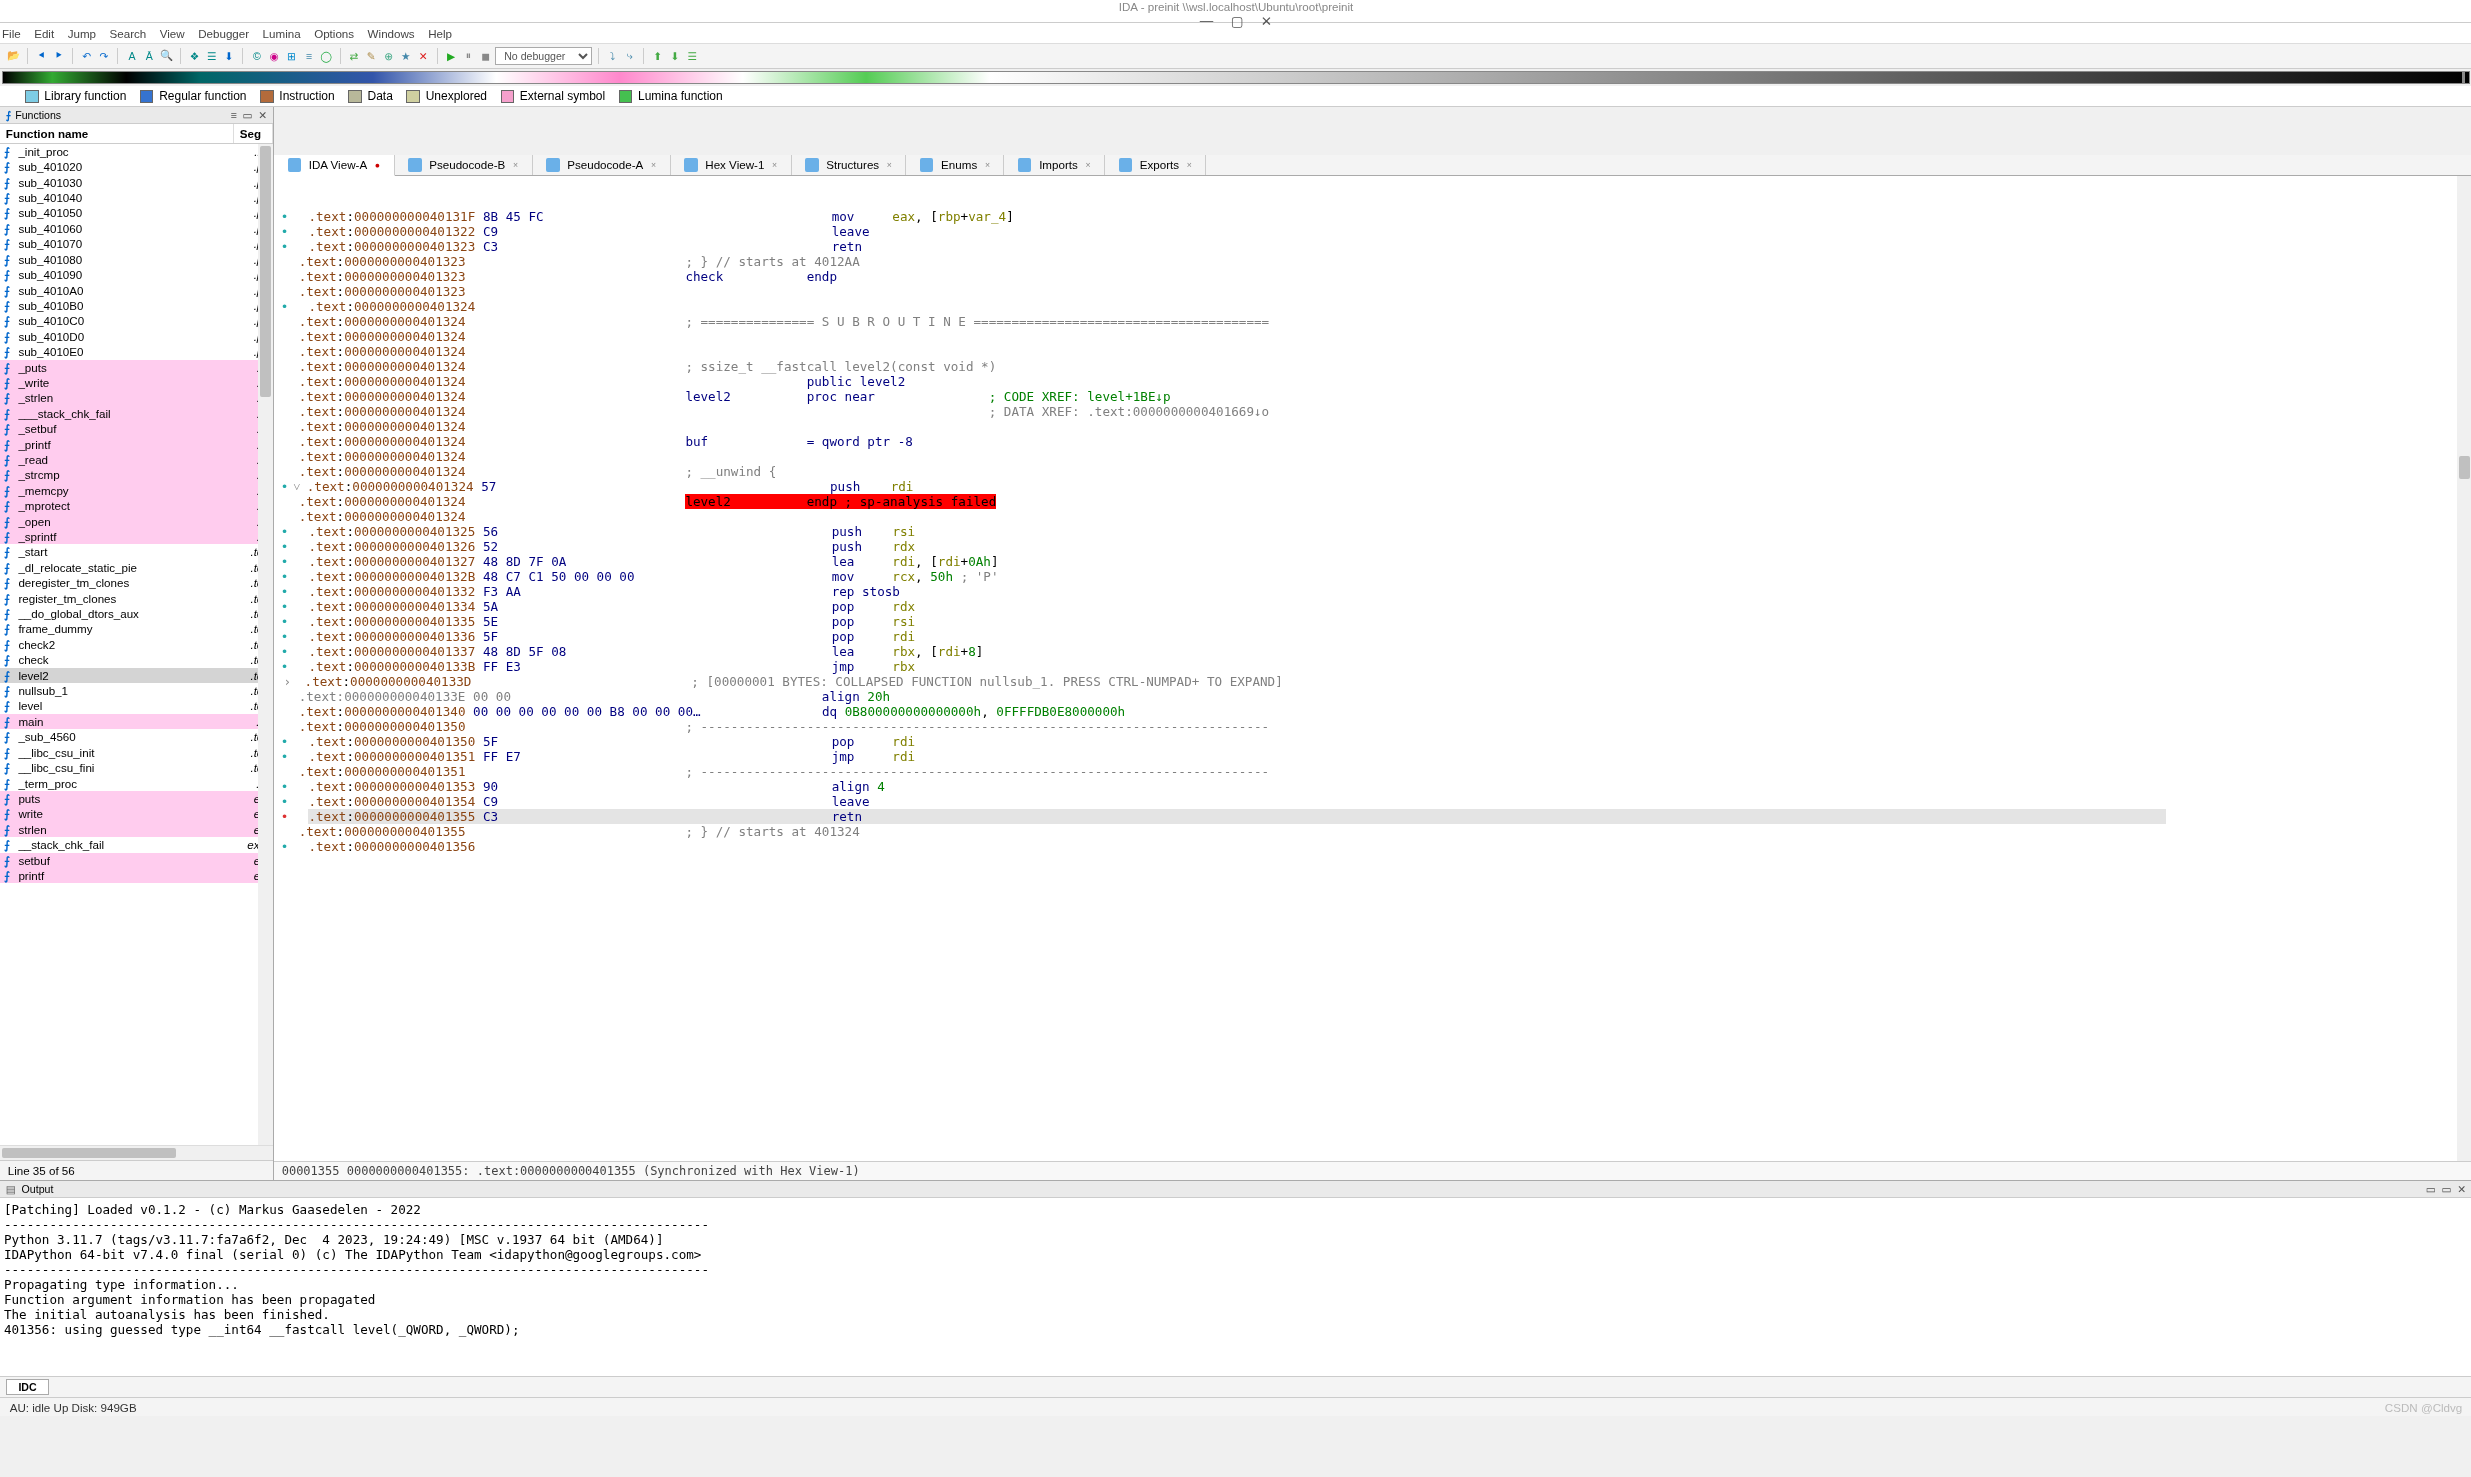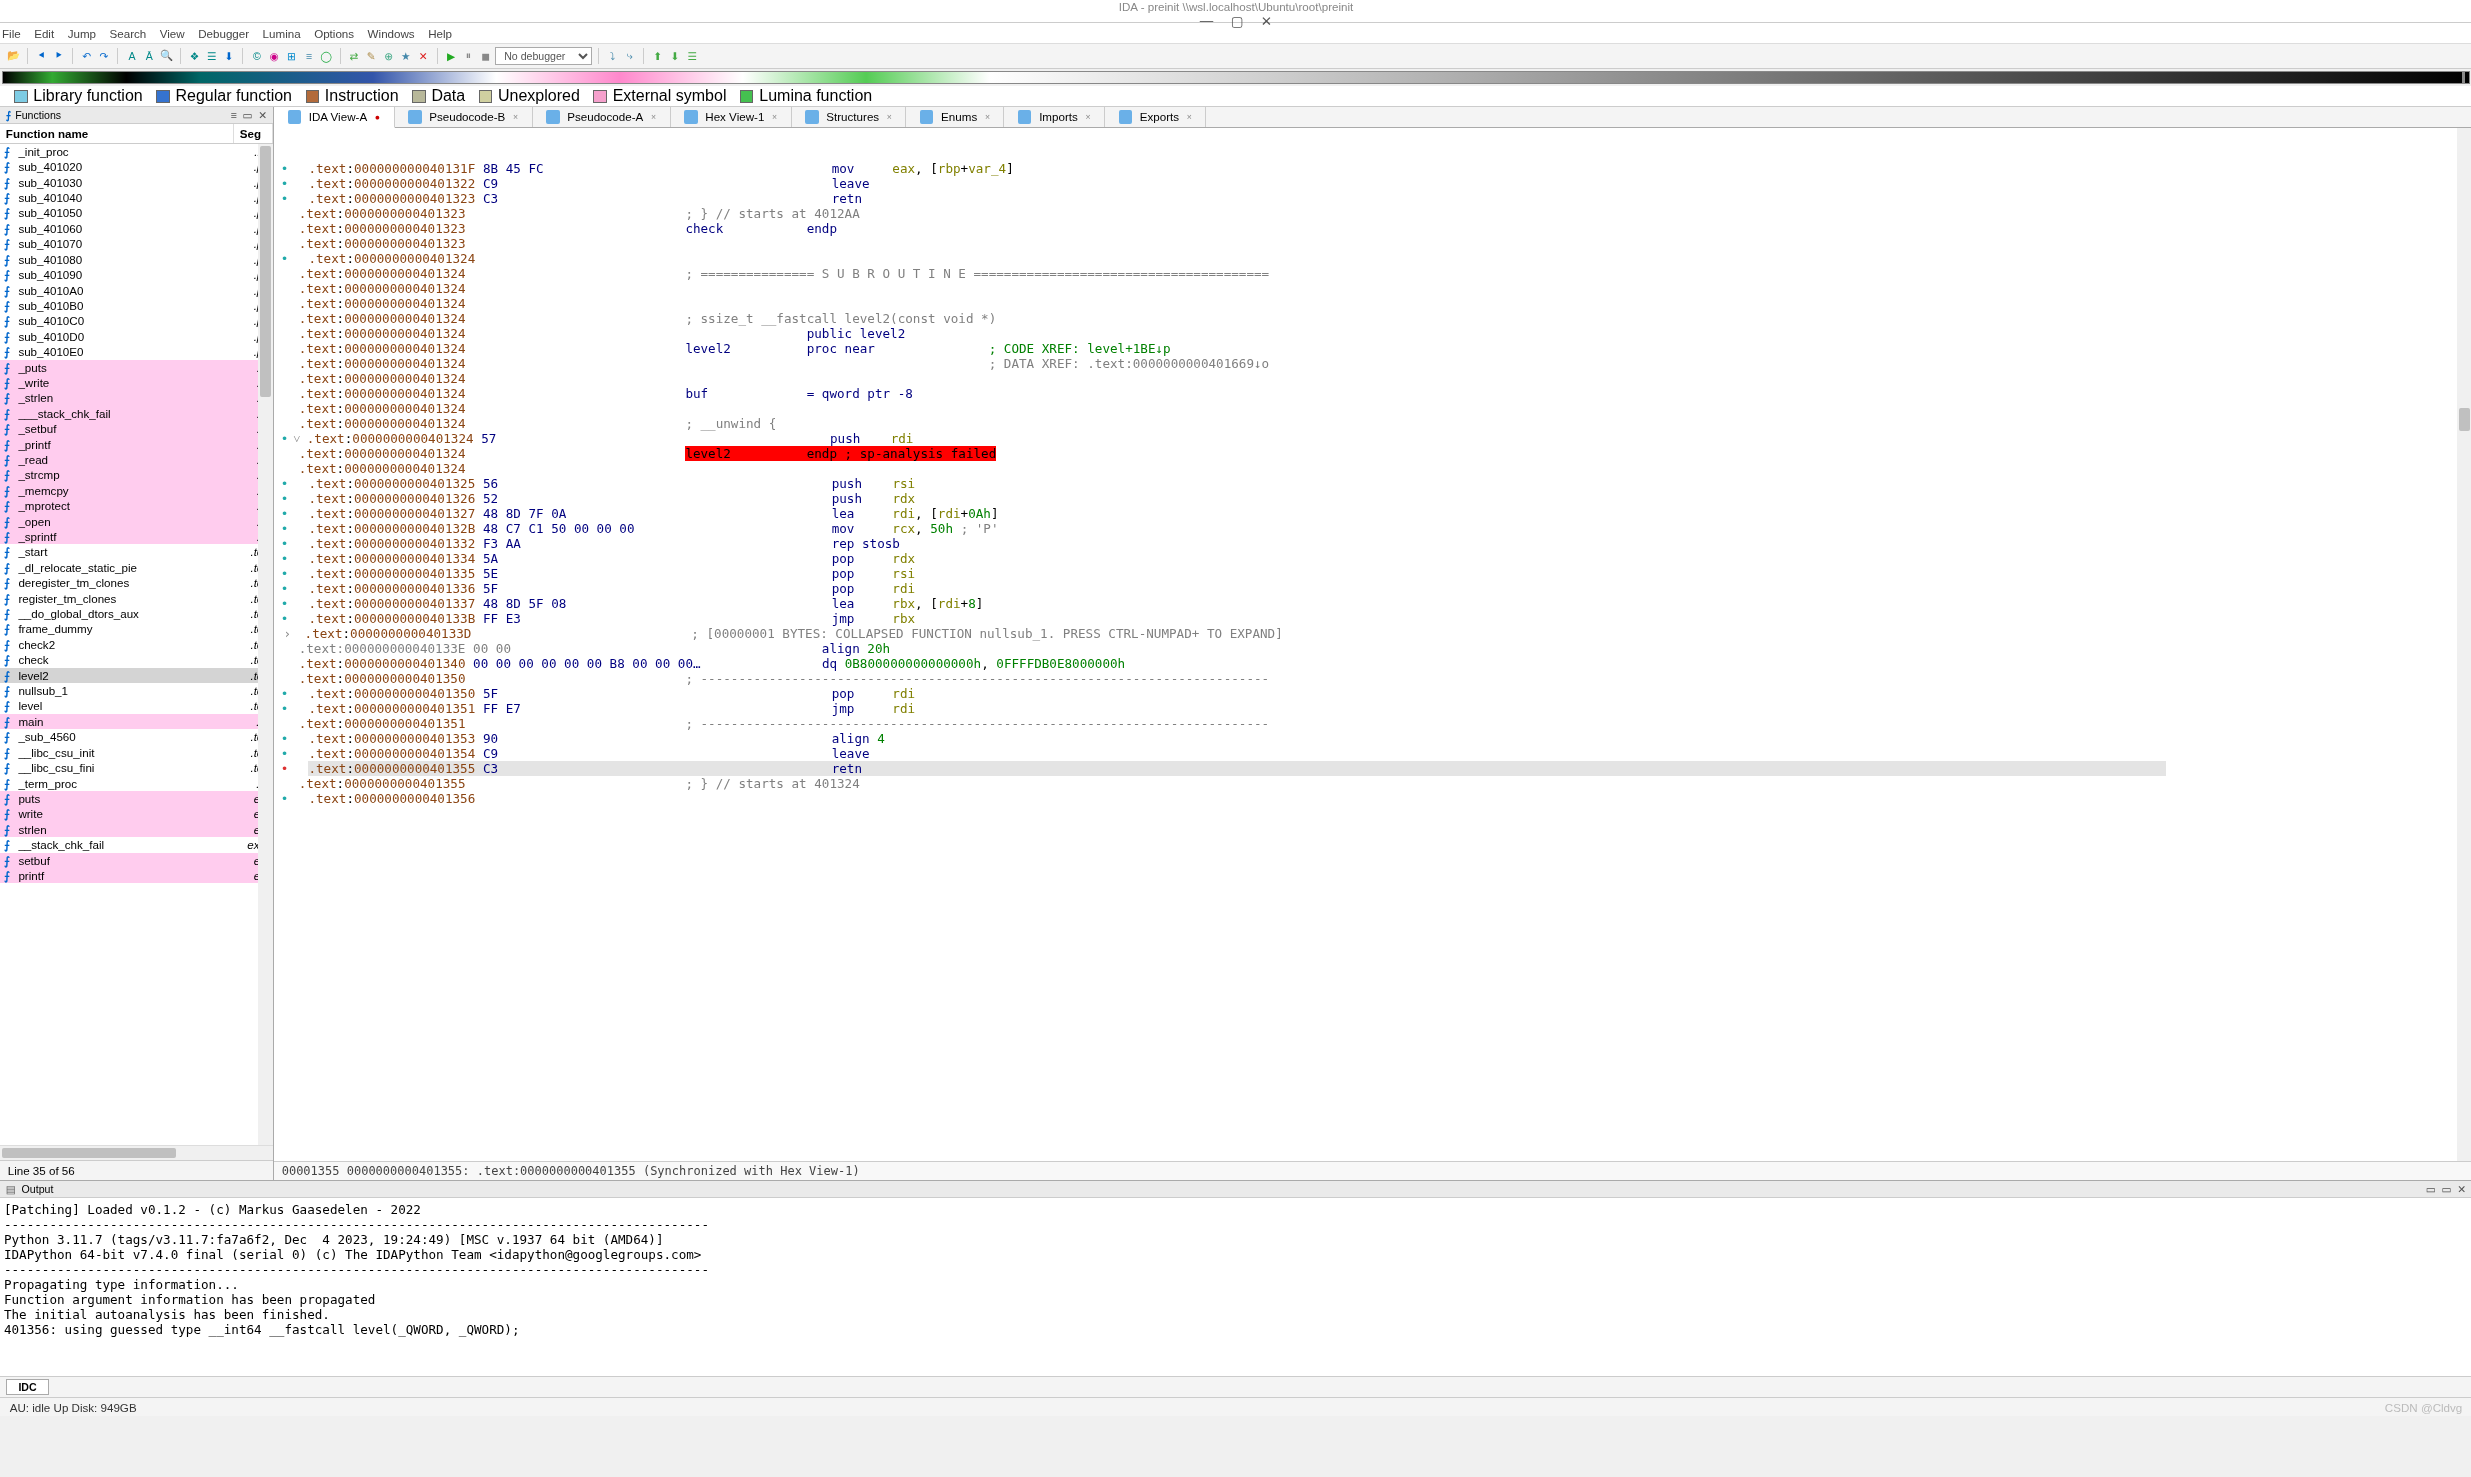--- a/index.html
+++ b/index.html
@@ -8,38 +8,38 @@
 .titlebar .ico { width: 15.4px; height: 15.4px; margin-right: 5.8px; }
 .titlebar .ttl { flex: 1; color: #888; font-size: 11.6px; }
 .winbtns { display: flex; gap: 17.4px; color: #555; font-size: 13.5px; }
 .menubar { height: 21px; background: #fff; display: flex; align-items: center; padding: 0 2px; gap: 13.5px; font-size: 11.6px; color: #444; border-bottom: 1px solid #ddd; }
 .toolbar { height: 25px; background: #f4f4f4; display: flex; align-items: center; padding: 0 5.8px; gap: 1.9px; border-bottom: 1px solid #ccc; }
 .tb-ico { width: 15.4px; height: 15.4px; display: inline-flex; align-items: center; justify-content: center; font-size: 10.6px; }
 .tb-sep { width: 1px; height: 15.4px; background: #ccc; margin: 0 3.9px; }
 .tb-combo { border: 1px solid #aaa; padding: 1px 3.9px; font-size: 10.6px; background: #fff; min-width: 97px; height: 17.4px; color: #555; }
 .navbar { height: 13.5px; background: linear-gradient(to right, #000 0%, #3a3 2%, #000 5%, #066 8%, #35a 15%, #fff 20%, #f8c 25%, #fff 30%, #5c5 35%, #fff 40%, #000 100%); margin: 1.9px; border: 1px solid #888; position: relative; }
 .navbar::after { content:""; position:absolute; right:3.9px; top:0; bottom:0; width:2.9px; background:#888; }
-.legendbar { height: 21px; background: #fff; display: flex; align-items: center; padding: 0 14px; gap: 13.5px; font-size: 16px; border-bottom: 1px solid #ccc; text-align: right; }
+.legendbar { height: 21px; background: #fff; display: flex; align-items: center; padding: 0 25px; gap: 13.5px; font-size: 12px; border-bottom: 1px solid #ccc; text-align: right; }
 .lg { display: flex; align-items: center; gap: 5.8px; }
 .lg-box { width: 13.5px; height: 13.5px; border: 1px solid #666; }
 .content { display: flex; height: calc(100% - 23px - 21px - 25px - 17.4px - 21px - 17.4px - 241px - 19.3px - 19.3px); }
 .left { width: 274px; background: #fff; border-right: 1px solid #aaa; display: flex; flex-direction: column; }
 .panel-hdr { background: #eaeaea; padding: 1.9px 5.8px; display: flex; align-items: center; border-bottom: 1px solid #ccc; }
 .panel-hdr .tl { flex: 1; }
 .panel-hdr .icos { display: flex; gap: 5.8px; color: #555; }
 .col-hdr { display: flex; font-size: 11.6px; border-bottom: 1px solid #ccc; background: #fff; }
 .col-hdr div { padding: 2.9px 5.8px; border-right: 1px solid #ddd; font-weight: bold; }
 .funclist { flex: 1; overflow: hidden; position: relative; }
 .func-row { display: flex; font-size: 11.6px; line-height: 15.4px; padding: 0 3.9px; }
 .func-row .ic { width: 11.6px; color: #0066cc; font-weight: bold; margin-right: 2.9px; }
 .func-row .nm { flex: 1; white-space: nowrap; overflow: hidden; }
 .func-row .sg { width: 35px; text-align: right; font-style: italic; }
 .func-row.hl { background: #ffccee; }
 .left-status { border-top: 1px solid #ccc; padding: 2.9px 7.7px; font-size: 11.6px; background: #f4f4f4; }
-.right { flex: 1; display: flex; flex-direction: column; background: #fff; overflow: hidden; }
+.right { flex: 1; display: flex; flex-direction: column; background: #fff; overflow: hidden; margin-top: 48px; }
 .tabs { display: flex; background: #f4f4f4; border-bottom: 1px solid #aaa; font-size: 11.6px; align-items: stretch; }
 .tab { display: flex; align-items: center; padding: 2.9px 13.5px; border-right: 1px solid #ccc; gap: 7.7px; }
 .tab.active { background: #fff; border-bottom: 1.9px solid #fff; margin-bottom: -1px; }
 .tab .cl { color: #c00; font-size: 8.7px; }
 .tab .ic { width: 13.5px; height: 13.5px; background: #6ab0e8; border-radius: 1.9px; }
 .disasm { flex: 1; font-family: Consolas, monospace; font-size: 12.6px; line-height: 15px; padding: 3.9px 1.9px; overflow: hidden; white-space: pre; position: relative; }
 .ln { display: block; }
 .c-brown { color: #8B4513; }
 .c-navy { color: #000080; }
 .c-olive { color: #808000; }

